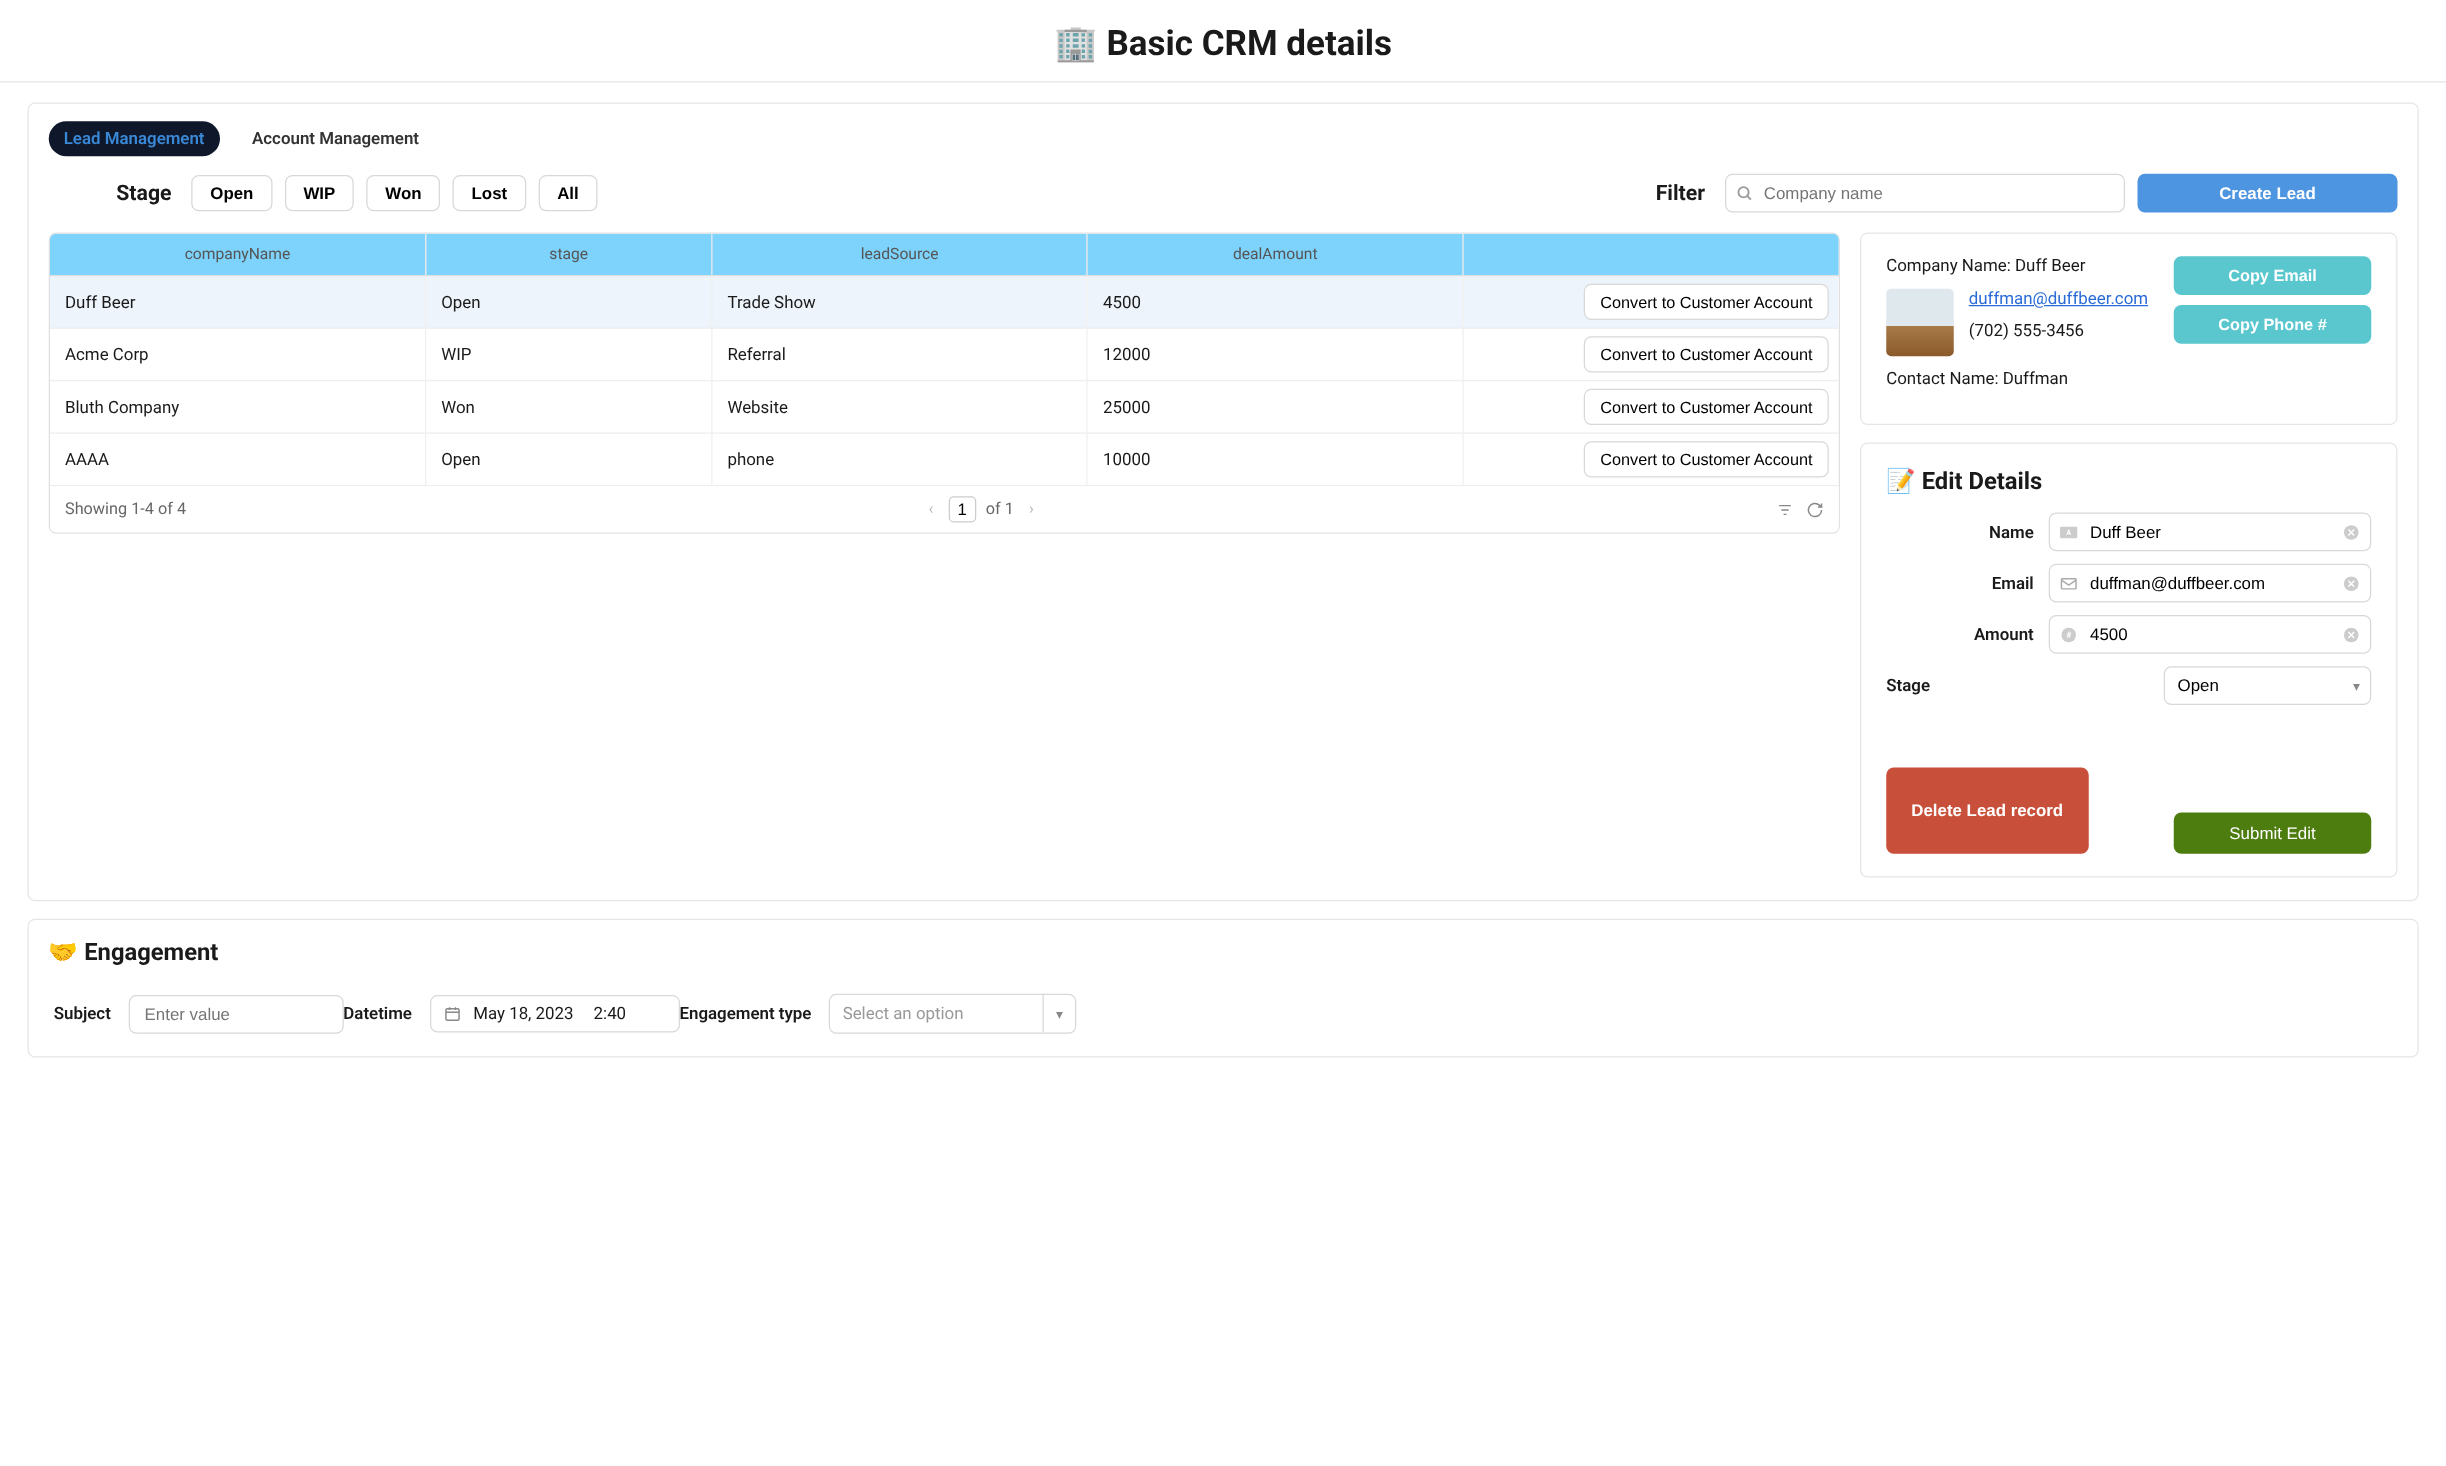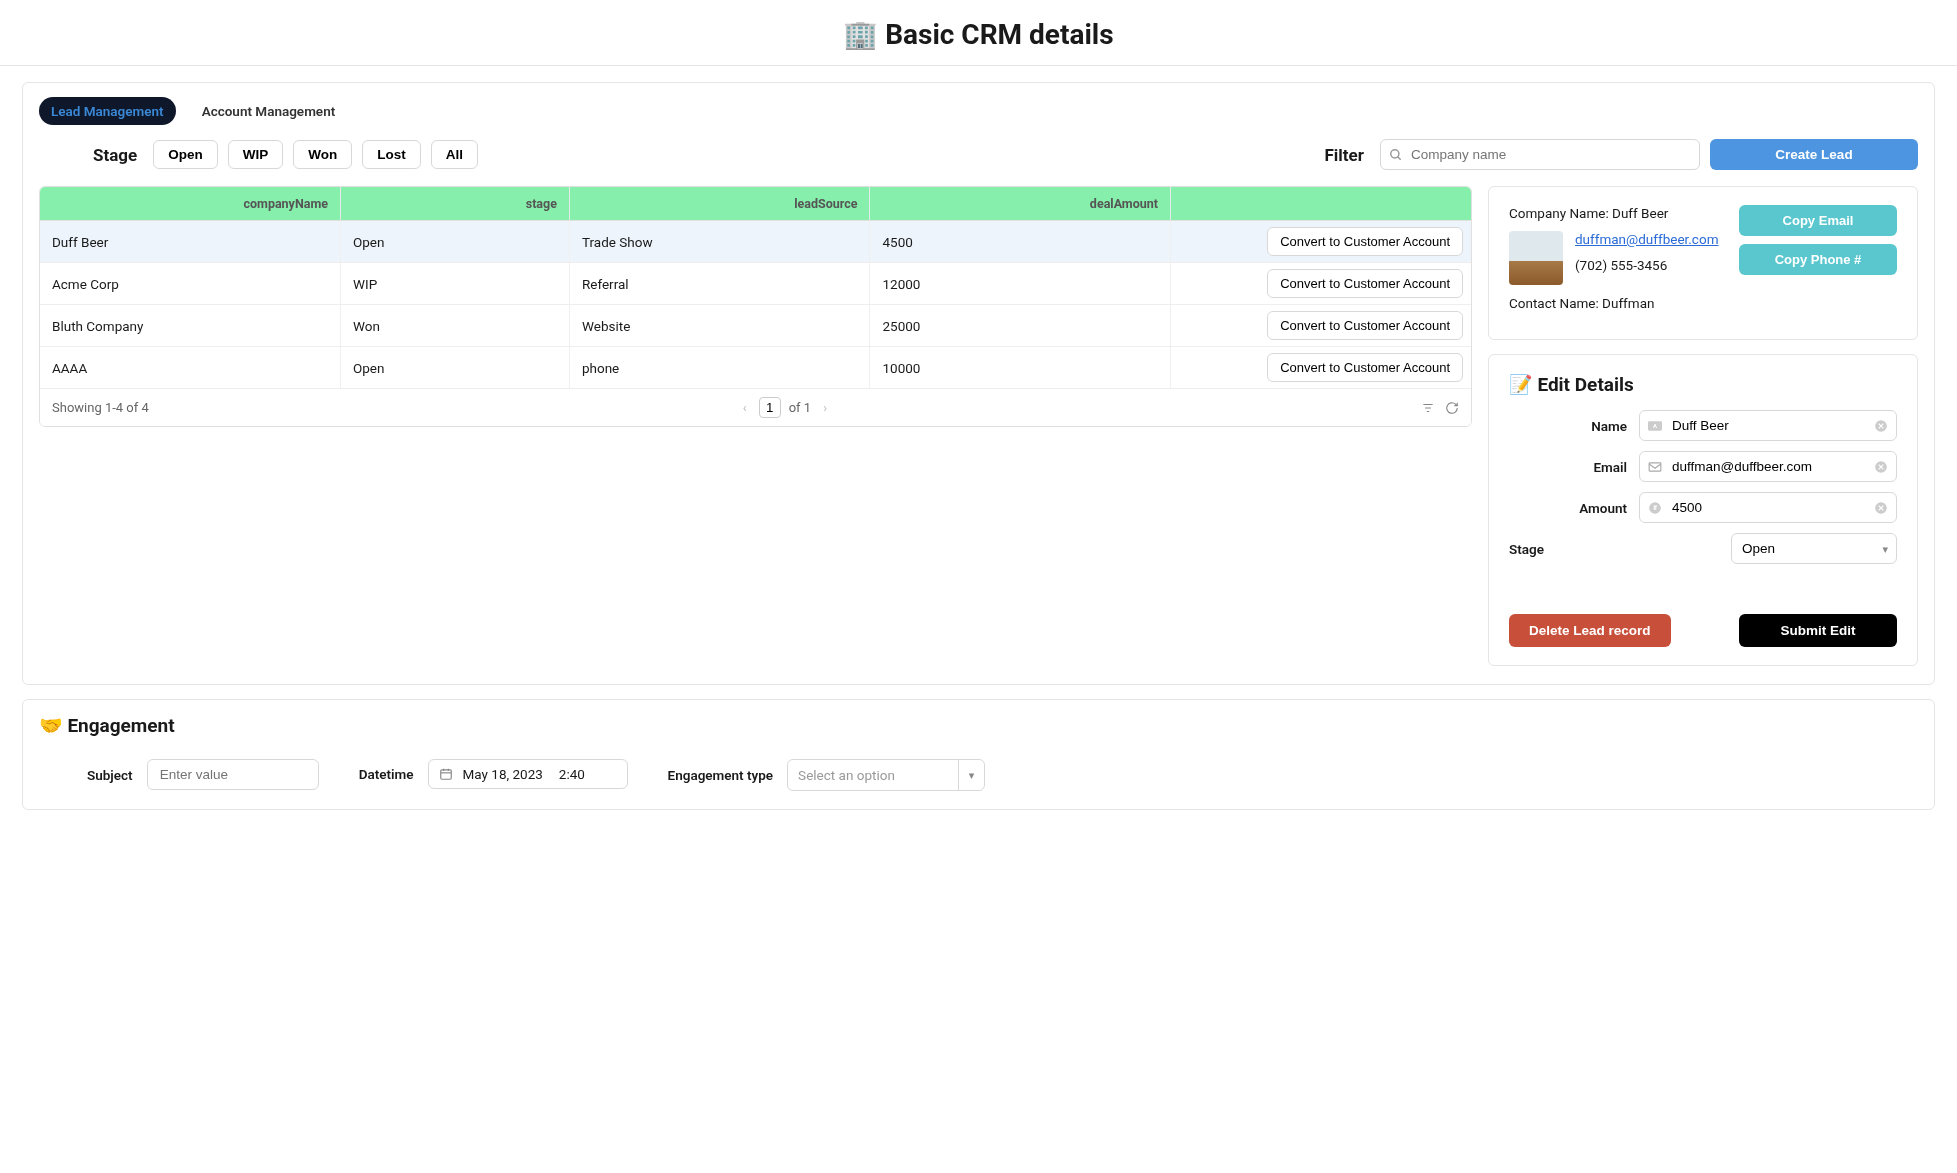--- a/index.html
+++ b/index.html
@@ -20,21 +20,21 @@
 .pill-btn { border: 1px solid #d8d8d8; background: #fff; padding: 6px 14px; border-radius: 6px; font-size: 13.5px; font-weight: 600; cursor: pointer; }
 .spacer { flex: 1; }
 .filter-label { font-size: 17px; font-weight: 700; margin-right: 6px; }
 .search-wrap { position: relative; width: 320px; }
 .search-wrap input { width: 100%; border: 1px solid #d8d8d8; border-radius: 6px; padding: 7px 10px 7px 30px; font-size: 13.5px; }
 .search-wrap .icon { position: absolute; left: 9px; top: 50%; transform: translateY(-50%); color: #999; }
 .primary-btn { background: #4d95e0; color: #fff; border: none; padding: 8px 18px; border-radius: 6px; font-size: 13.5px; font-weight: 600; cursor: pointer; width: 208px; }
 
 .tbl { border: 1px solid #e0e0e0; border-radius: 6px; overflow: hidden; }
 table { width: 100%; border-collapse: collapse; }
-th { background: #86efac; text-align: right; font-size: 12.5px; font-weight: 700; color: #555; padding: 9px 12px; border-bottom: 1px solid #e0e0e0; border-right: 1px solid #e8e8e8; }
+th { background: #7dd3fc; text-align: center; font-size: 12.5px; font-weight: 400; color: #555; padding: 9px 12px; border-bottom: 1px solid #e0e0e0; border-right: 1px solid #e8e8e8; }
 th:last-child { border-right: none; }
 td { padding: 9px 12px; border-bottom: 1px solid #eee; border-right: 1px solid #f0f0f0; font-size: 13.5px; }
 td:last-child { border-right: none; text-align: right; padding: 6px 8px; }
 tr.selected td { background: #edf4fb; }
 .row-btn { border: 1px solid #d8d8d8; background: #fff; border-radius: 6px; padding: 6px 12px; font-size: 13px; font-weight: 500; cursor: pointer; }
 
 .tbl-footer { display: flex; align-items: center; padding: 8px 12px; font-size: 13px; color: #666; background: #fff; }
 .tbl-footer .pager { margin: 0 auto; display: flex; align-items: center; gap: 8px; }
 .pager .pgnum { width: 22px; text-align: center; border: 1px solid #ccc; border-radius: 4px; padding: 2px 0; }
 .pager .arrow { color: #bbb; cursor: pointer; padding: 0 4px; }
@@ -56,24 +56,24 @@
 .form-row .flabel { width: 130px; text-align: right; padding-right: 12px; font-size: 13.5px; font-weight: 600; }
 .finput-wrap { flex: 1; position: relative; }
 .finput { width: 100%; border: 1px solid #d8d8d8; border-radius: 6px; padding: 7px 30px 7px 32px; font-size: 13.5px; }
 .finput-icon { position: absolute; left: 9px; top: 50%; transform: translateY(-50%); color: #aaa; font-size: 12px; }
 .finput-clear { position: absolute; right: 9px; top: 50%; transform: translateY(-50%); color: #bbb; cursor: pointer; }
 .select-wrap { position: relative; width: 166px; margin-left: auto; }
 .select-wrap select { width: 100%; border: 1px solid #d8d8d8; border-radius: 6px; padding: 7px 10px; font-size: 13.5px; appearance: none; background: #fff; }
 .select-wrap .chev { position: absolute; right: 9px; top: 50%; transform: translateY(-50%); color: #888; pointer-events: none; font-size: 11px; }
 .btn-row { display: flex; justify-content: space-between; margin-top: 50px; }
 .danger-btn { background: #c84f3a; color: #fff; border: none; border-radius: 6px; padding: 9px 20px; font-size: 13.5px; font-weight: 600; cursor: pointer; }
-.submit-btn { background: #000000; color: #fff; border: none; border-radius: 6px; padding: 9px 20px; font-size: 13.5px; font-weight: 700; cursor: pointer; width: 158px; }
+.submit-btn { background: #4d7c0f; color: #fff; border: none; border-radius: 6px; padding: 9px 20px; font-size: 13.5px; font-weight: 400; cursor: pointer; width: 158px; margin-top: 36px; }
 
 .engagement { margin-top: 14px; }
-.eng-controls { display: flex; gap: 40px; align-items: flex-start; margin-top: 22px; padding: 0 4px; margin-left: 44px; }
+.eng-controls { display: flex; align-items: center; margin-top: 22px; padding: 0 4px; }
 .eng-field { display: flex; align-items: center; gap: 14px; }
 .eng-field .elabel { font-size: 13.5px; font-weight: 600; }
 .einput { border: 1px solid #d8d8d8; border-radius: 6px; padding: 7px 12px; font-size: 13.5px; width: 172px; }
 .dt-wrap { position: relative; display: flex; align-items: center; border: 1px solid #d8d8d8; border-radius: 6px; padding: 6px 10px; width: 200px; gap: 10px; }
 .dt-wrap .cal-icon { color: #888; }
 .dt-wrap .dt-date { font-size: 13.5px; }
 .dt-wrap .dt-time { font-size: 13.5px; margin-left: 6px; }
 .etype-wrap { position: relative; width: 198px; border: 1px solid #d8d8d8; border-radius: 6px; display: flex; }
 .etype-wrap .ph { flex: 1; padding: 7px 10px; color: #999; font-size: 13.5px; }
 .etype-wrap .dd { border-left: 1px solid #d8d8d8; width: 26px; display: flex; align-items: center; justify-content: center; color: #888; font-size: 11px; }

